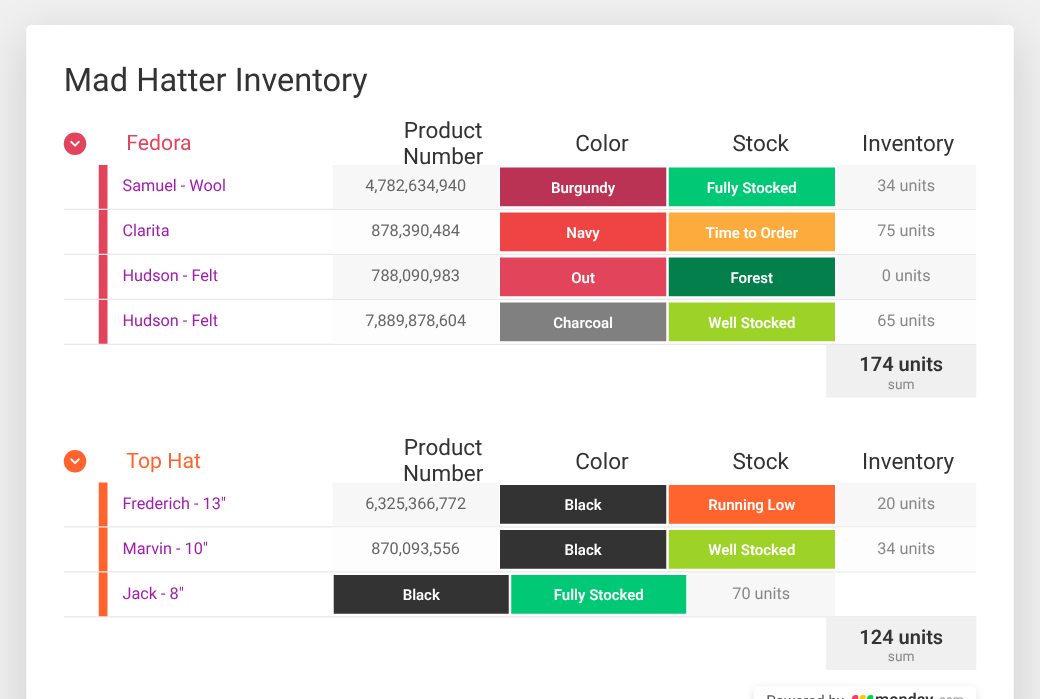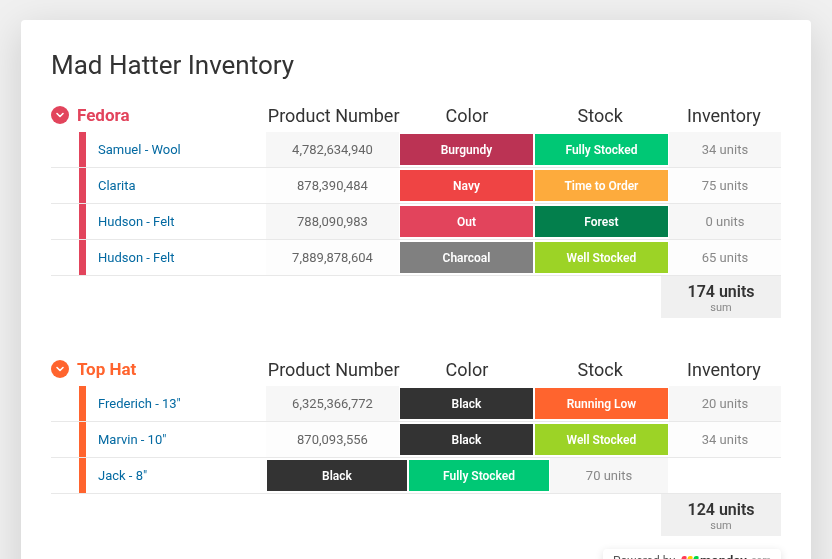--- a/index.html
+++ b/index.html
@@ -32,23 +32,24 @@
 }
 .collapse-icon {
   width: 18px; height: 18px; border-radius: 50%;
   display: flex; align-items: center; justify-content: center;
   margin-right: 8px;
   flex-shrink: 0;
 }
 .collapse-icon svg { display: block; }
 .group-title {
   font-size: 17px;
-  font-weight: 700;
+  font-weight: 400;
   width: 190px;
   flex-shrink: 0;
+  margin-left: 24px;
 }
 .col-head {
   font-size: 18px;
   color: #333;
   text-align: center;
 }
 .col-prodnum { width: 140px; }
 .col-color { width: 140px; }
 .col-stock { width: 140px; }
 .col-inv { width: 120px; }
@@ -60,21 +61,21 @@
 }
 .row .accent {
   width: 7px;
   flex-shrink: 0;
   margin-left: 28px;
   margin-right: 12px;
 }
 .row .name {
   width: 168px;
   font-size: 13px;
-  color: #0369a1;
+  color: #a21caf;
   display: flex;
   align-items: center;
   flex-shrink: 0;
 }
 .row .prodnum {
   width: 140px;
   font-size: 13px;
   color: #666;
   display: flex;
   align-items: center;

